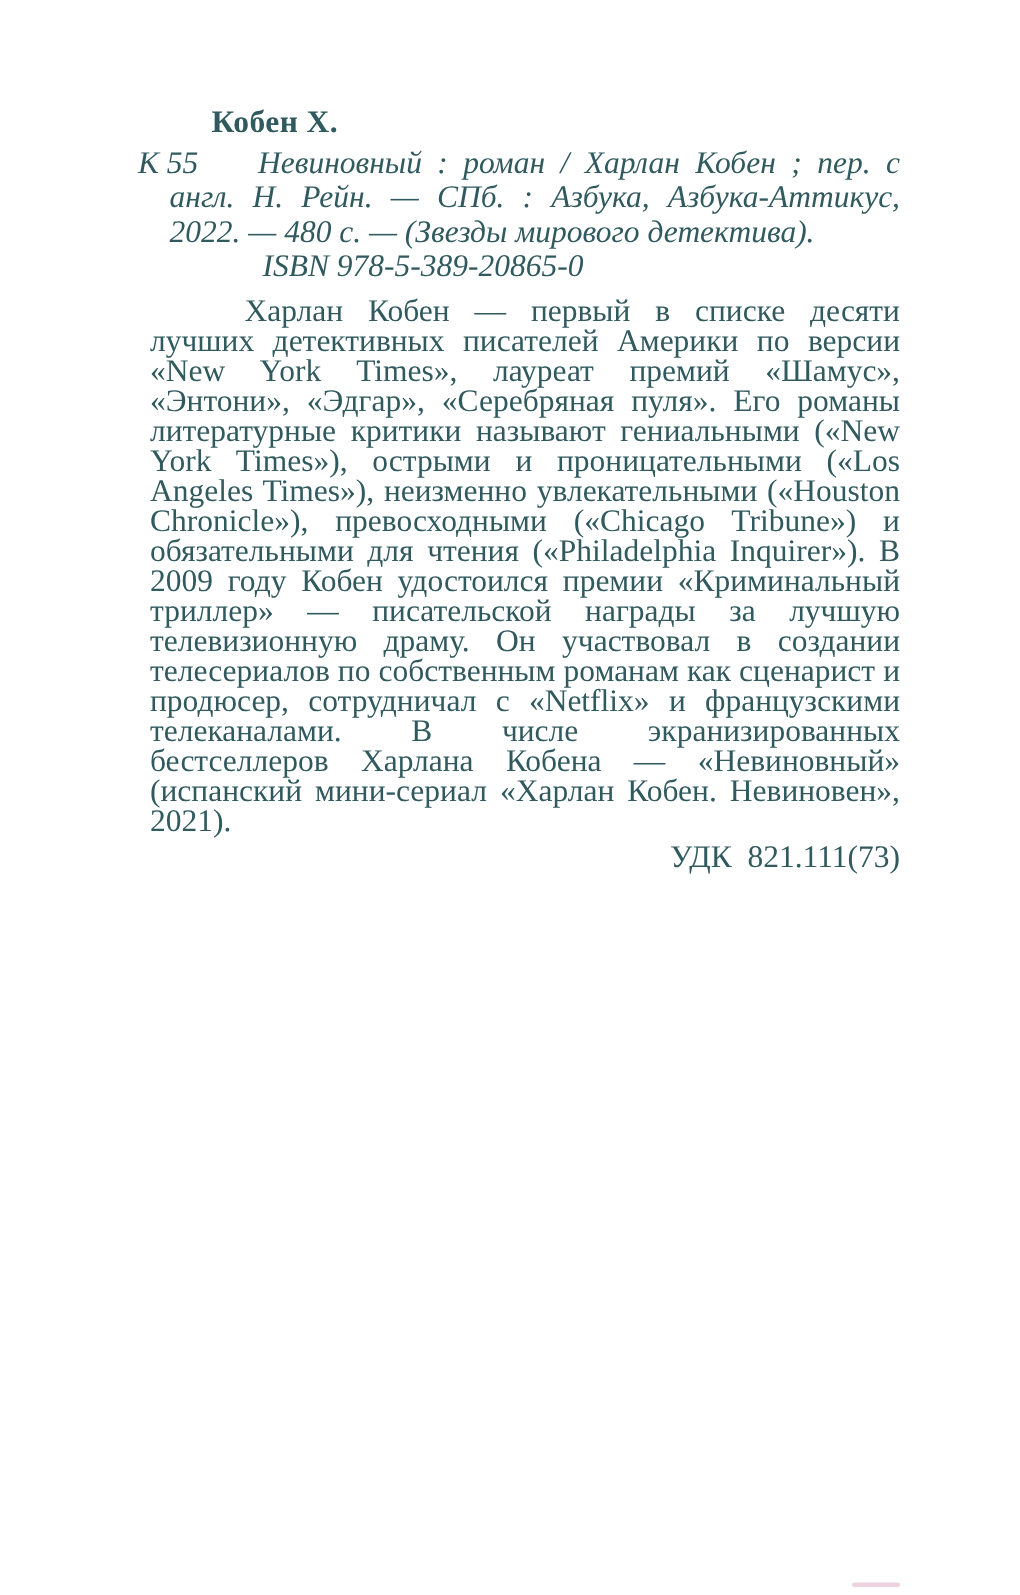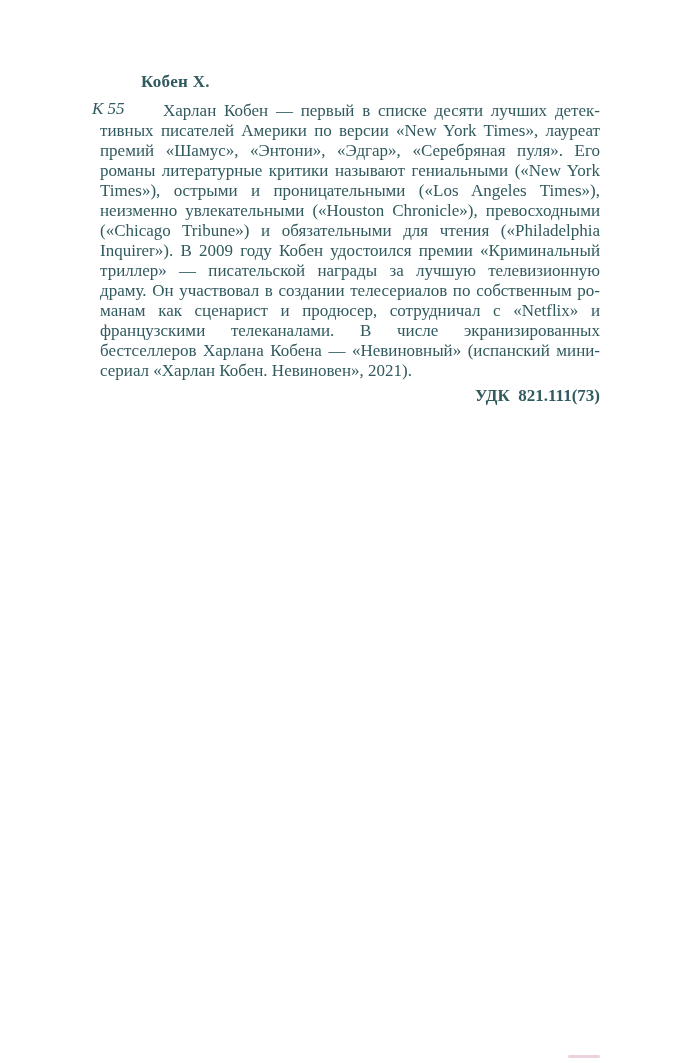--- a/index.html
+++ b/index.html
@@ -9,21 +9,21 @@
     height: 1063px;
     background: #ffffff;
     overflow: hidden;
     font-family: "Liberation Serif", "DejaVu Serif", serif;
   }
   .content {
     position: absolute;
     left: 100px;
     top: 70px;
     width: 500px;
-    font-size: 17px;
+    font-size: 21px;
     line-height: 20px;
     color: #315a5f;
   }
   .author {
     margin: 0 0 4px 41px;
     font-weight: bold;
     line-height: 23px;
     letter-spacing: 0.3px;
   }
   .bib-row { position: relative; font-style: italic; }
@@ -49,21 +49,21 @@
     margin: 8px 0 0 0;
     text-indent: 63px;
     text-align: justify;
     line-height: 20px;
     hyphens: auto;
   }
   .para.blurb { margin-top: 0; }
   .codes {
     margin-top: 4px;
     text-align: right;
-    font-weight: bold;
+    font-weight: normal;
     line-height: 21px;
   }
   .code-line { margin: 0; white-space: pre; }
   .pink-mark {
     position: absolute;
     left: 568px;
     top: 1055px;
     width: 32px;
     height: 3px;
     border-radius: 2px;
@@ -72,20 +72,22 @@
 </style>
 </head>
 <body>
 
 <div class="page" style="background: rgb(255, 255, 255);">
   <div class="content" style="color: rgb(49, 90, 95);">
     <p class="author">Кобен Х.</p>
 
     <div class="bib-row">
       <span class="code">К 55</span>
+      <p class="bib">Невиновный : роман / Харлан Кобен ; пер. с англ. Н. Рейн. — СПб. : Азбука, Азбука-Аттикус, 2022. — 480 с. — (Звезды мирового детектива).</p>
+      <p class="isbn">ISBN 978-5-389-20865-0</p>
     </div>
 
     <p class="para">Харлан Кобен — первый в списке десяти лучших детек­тивных писателей Америки по версии «New York Times», лау­реат премий «Шамус», «Энтони», «Эдгар», «Серебряная пу­ля». Его романы литературные критики называют гениальны­ми («New York Times»), острыми и проницательными («Los Angeles Times»), неизменно увлекательными («Houston Chronicle»), превосходными («Chicago Tribune») и обяза­тельными для чтения («Philadelphia Inquirer»). В 2009 году Кобен удостоился премии «Криминальный триллер» — пи­сательской награды за лучшую телевизионную драму. Он участвовал в создании телесериалов по собственным ро­манам как сценарист и продюсер, сотрудничал с «Netflix» и французскими телеканалами. В числе экранизированных бестселлеров Харлана Кобена — «Невиновный» (испанский мини-сериал «Харлан Кобен. Невиновен», 2021).</p>
 
 
     <div class="codes">
       <p class="code-line">УДК  821.111(73)</p>
     </div>
   </div>
 

